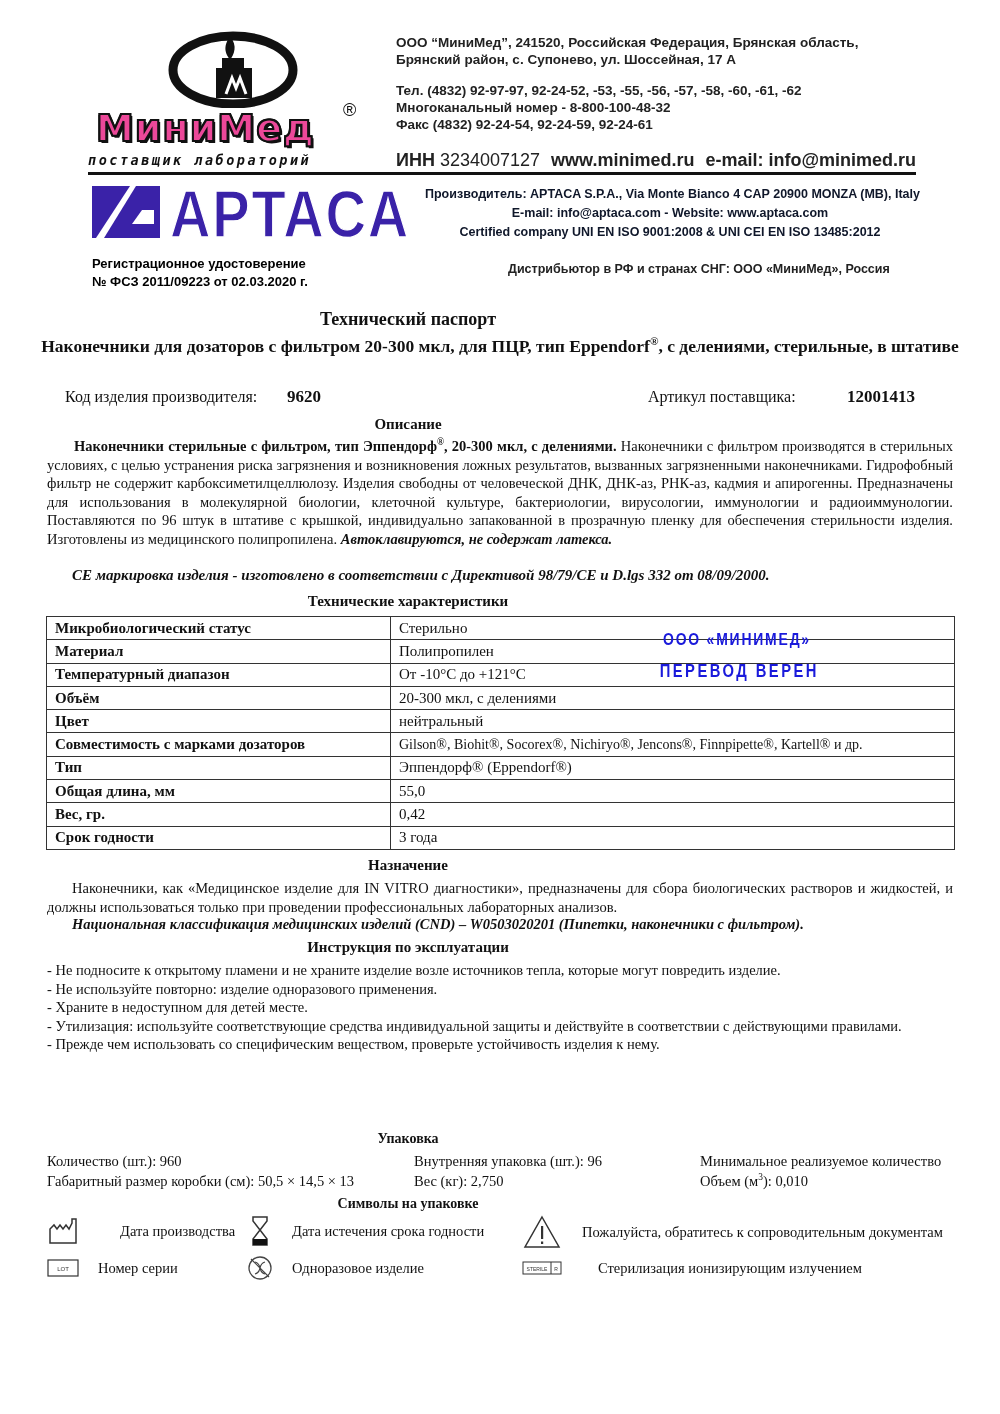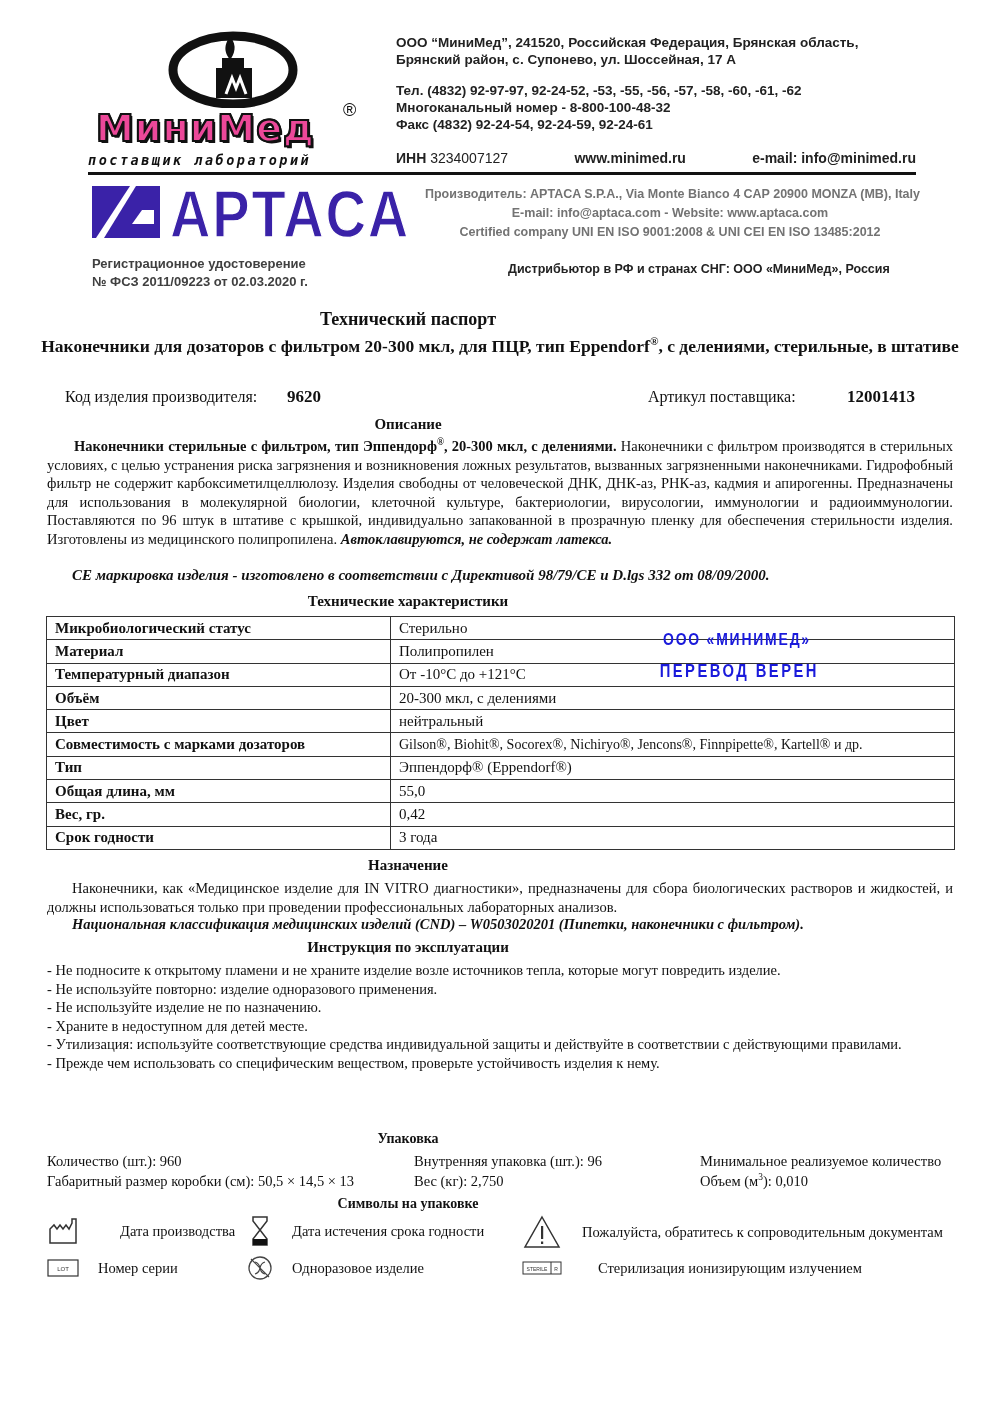--- a/index.html
+++ b/index.html
@@ -10,29 +10,29 @@
   
   #mm-logo { left:88px; top:28px; width:290px; height:148px; }
   #mm-emblem { left:80px; top:0; width:130px; height:80px; }
   #mm-wordmark { position:absolute; left:8px; top:78px; font-family:"DejaVu Sans", sans-serif; font-weight:bold; font-size:38px; letter-spacing:1px;
       color:#ec4899; -webkit-text-stroke:2px #111; text-shadow: 2px 2px 0 #111, -1px -1px 0 #111, 1px -1px 0 #111, -1px 1px 0 #111; }
   #mm-reg { position:absolute; left:255px; top:72px; font-size:18px; font-family:"Liberation Sans", sans-serif; }
   #mm-tagline { position:absolute; left:0; top:124px; font-family:"DejaVu Sans Mono", monospace; font-weight:bold; font-size:13.5px; letter-spacing:2.5px; font-style:italic; }
 
   #mm-info { left:396px; top:34px; width:540px; font-family:"Liberation Sans", sans-serif; font-weight:bold; font-size:13.5px; color:#222; line-height:17px; }
   #mm-info .gap { height:14px; }
-  #mm-bottomrow { left:396px; top:150px; width:520px; font-family:"Liberation Sans", sans-serif; font-size:14px; display:flex; justify-content:space-between; color:#222; }
+  #mm-bottomrow { left:396px; top:150px; width:520px; font-family:"Liberation Sans", sans-serif; font-size:18px; display:flex; justify-content:space-between; color:#222; }
   #mm-bottomrow b { font-weight:bold; }
 
   #hdr-rule { left:88px; top:172px; width:828px; height:3px; background:#111; }
 
   
   #ap-logo { left:90px; top:180px; width:322px; height:60px; }
-  #ap-info { left:420px; top:185px; width:500px; font-family:"Liberation Sans", sans-serif; font-weight:bold; font-size:12.5px; color:#737373; line-height:19px; text-align:center; }
-  #ap-reg { left:92px; top:255px; font-family:"Liberation Sans", sans-serif; font-weight:bold; font-size:13px; color:#404040; line-height:18px; }
+  #ap-info { left:420px; top:185px; width:500px; font-family:"Liberation Sans", sans-serif; font-weight:bold; font-size:12.5px; color:#0f172a; line-height:19px; text-align:center; }
+  #ap-reg { left:92px; top:255px; font-family:"Liberation Sans", sans-serif; font-weight:bold; font-size:13px; color:#000000; line-height:18px; }
   #ap-dist { left:508px; top:262px; font-family:"Liberation Sans", sans-serif; font-weight:bold; font-size:12.5px; color:#222; }
 
   
   .center { left:0; width:816px; text-align:center; }
   #doc-title { top:309px; font-size:18px; font-weight:bold; }
   #doc-subtitle { top:333px; left:40px; width:920px; font-size:17.5px; font-weight:bold; line-height:26px; text-align:center; }
   sup { font-size:65%; line-height:0; }
 
   #code-row { left:65px; top:388px; width:870px; font-size:16px; }
   #code-row .lbl { position:absolute; }
@@ -189,21 +189,20 @@
 <div class="abs center sec-title" style="top:857px;">Назначение</div>
 <div id="purpose" class="abs">
     <p>Наконечники, как «Медицинское изделие для IN VITRO диагностики», предназначены для сбора биологических растворов и жидкостей, и должны использоваться только при проведении профессиональных лабораторных анализов.</p>
   </div>
 <div id="cnd" class="abs">Национальная классификация медицинских изделий (CND) – W0503020201 (Пипетки, наконечники с фильтром).</div>
 
 <div class="abs center sec-title" style="top:939px;">Инструкция по эксплуатации</div>
 <div id="instr" class="abs">
   <div>- Не подносите к открытому пламени и не храните изделие возле источников тепла, которые могут повредить изделие.</div>
   <div>- Не используйте повторно: изделие одноразового применения.</div>
-  <div>- Не используйте изделие не по назначению.</div>
   <div>- Храните в недоступном для детей месте.</div>
   <div style="width:880px;">- Утилизация: используйте соответствующие средства индивидуальной защиты и действуйте в соответствии с действующими правилами.</div>
   <div>- Прежде чем использовать со специфическим веществом, проверьте устойчивость изделия к нему.</div>
 </div>
 
 <div class="abs center sec-title" style="top:1131px;font-size:14px;">Упаковка</div>
 <div id="pack" class="abs">
   <span class="cell" style="left:0;top:0;">Количество (шт.): 960</span>
   <span class="cell" style="left:367px;top:0;">Внутренняя упаковка (шт.): 96</span>
   <span class="cell" style="left:653px;top:0;">Минимальное реализуемое количество</span>

